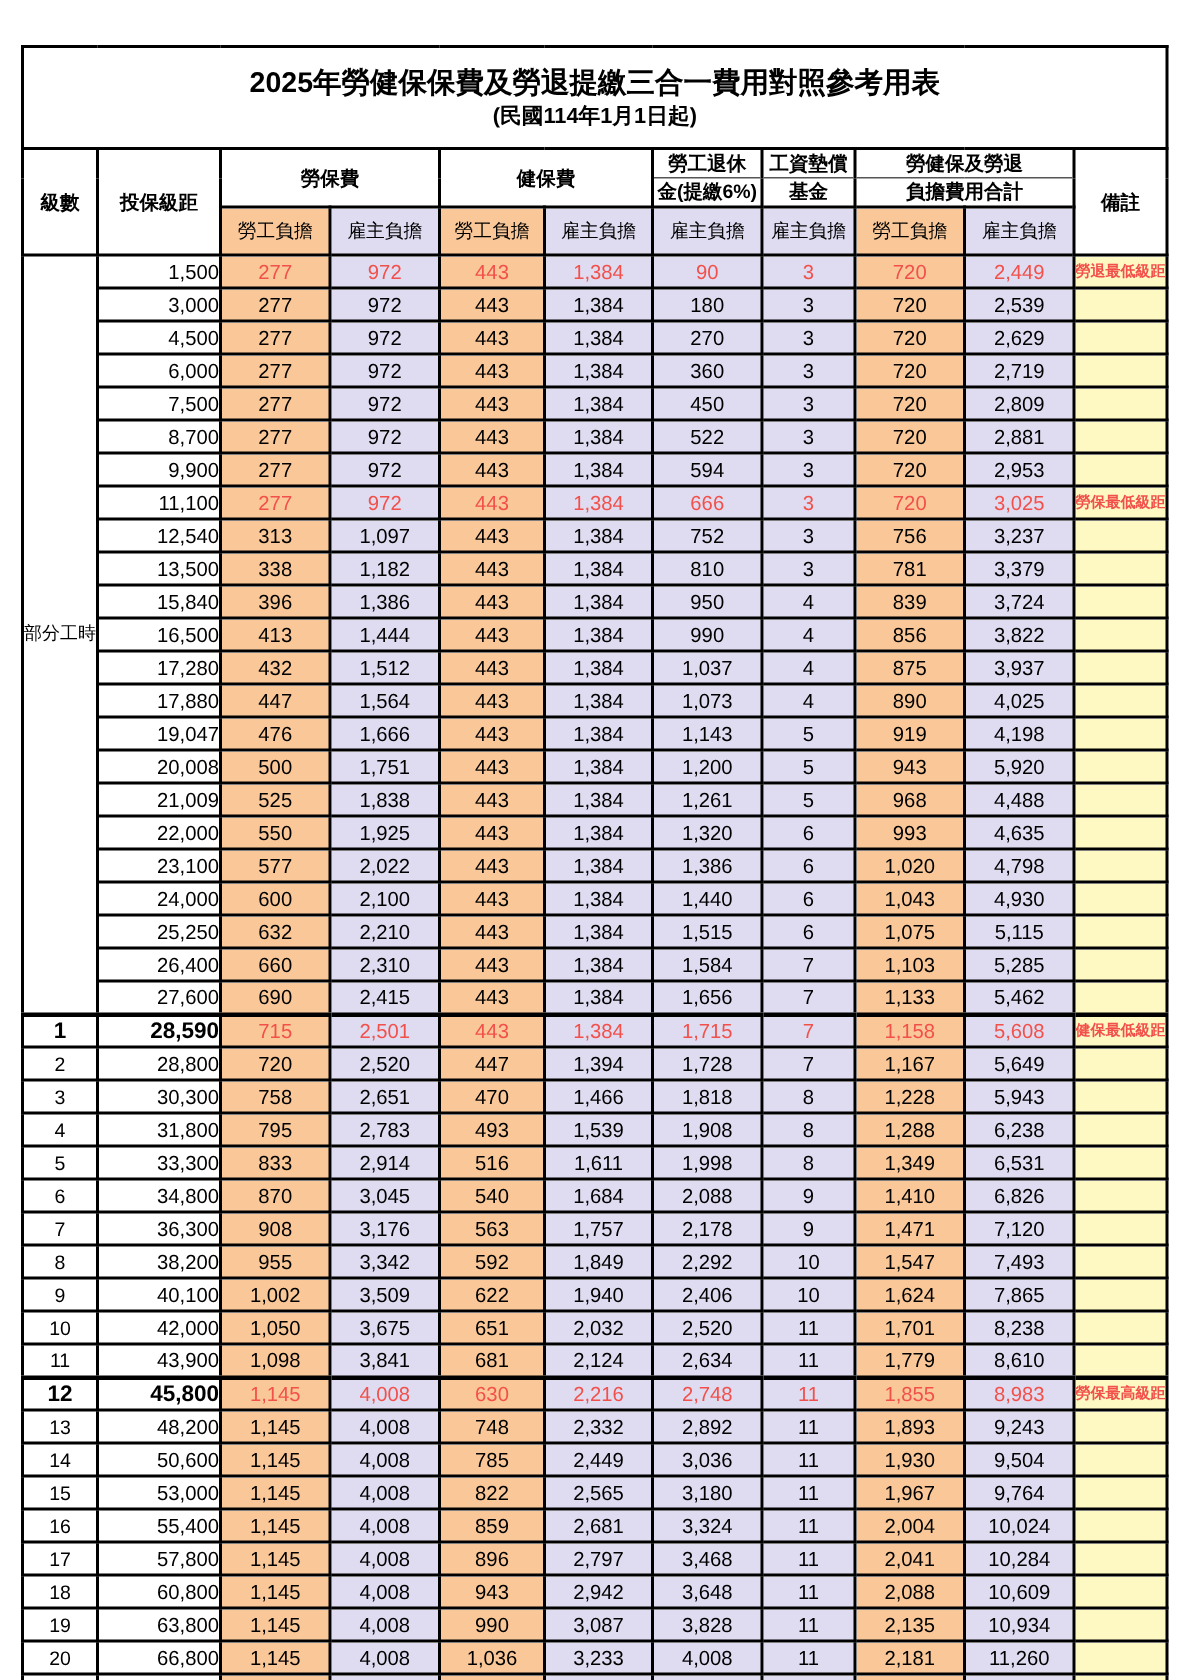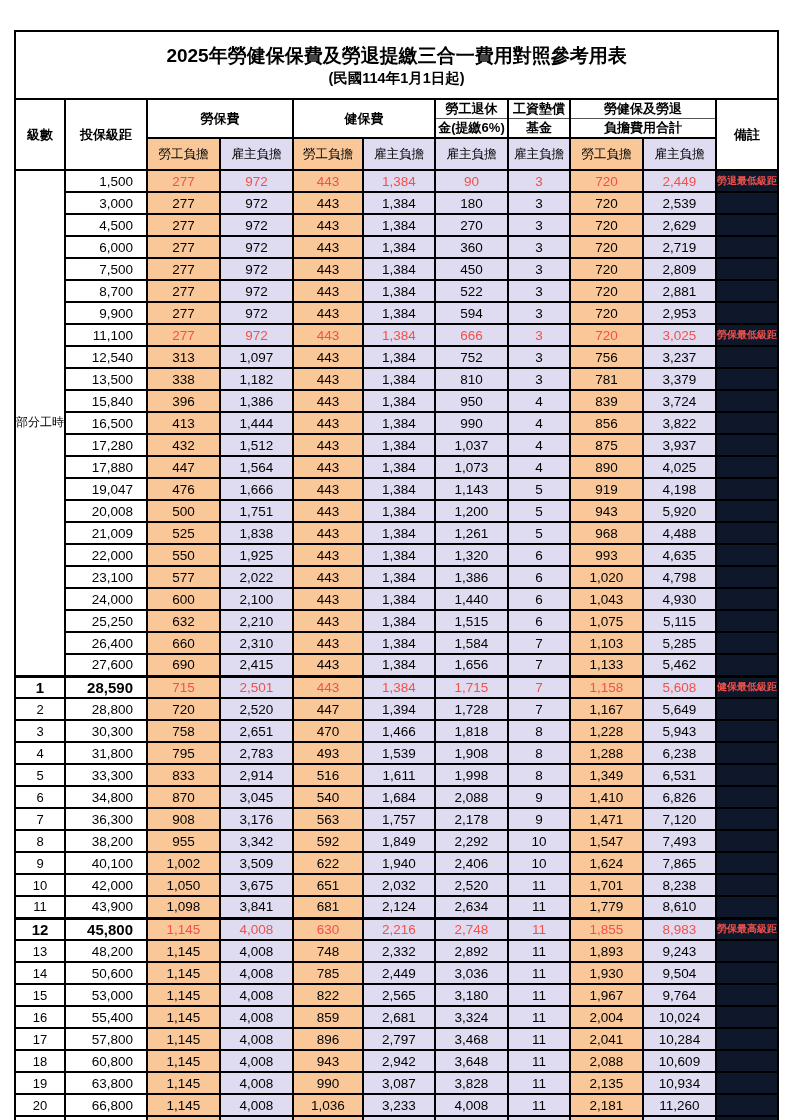--- a/index.html
+++ b/index.html
@@ -42,22 +42,22 @@
   thead tr.hC th { height: 32px; font-size: 12.5px; font-weight: normal; }
   th.thin-b { border-bottom: 1px solid #555; margin-top: 35px; }
   th.thin-t { border-top: 1px solid #555; }
   th.emp, td.emp { background: var(--employee-bg); }
   th.er,  td.er  { background: var(--employer-bg); }
   
   tbody tr { height: 22px; }
   tbody td { font-size: 13.5px; }
   td.level-cell { background: #fff; font-size: 13px; }
   td.part-time { font-size: 12px; letter-spacing: 0; }
-  td.bracket-cell { background: #fff; text-align: right; padding-right: 13px; }
-  td.remark-cell { background: #0f172a; font-size: 10px; font-weight: bold; color: var(--highlight-red); }
+  td.bracket-cell { background: #fff; text-align: right; }
+  td.remark-cell { background: #fef9c3; font-size: 10px; font-weight: bold; color: var(--highlight-red); }
   tr.red-row td.num { color: var(--highlight-red); }
   tr.key-row td.level-cell,
   tr.key-row td.bracket-cell { font-weight: bold; font-size: 15px; }
   tr.thick-top td { border-top: 3px solid var(--grid); }
 </style>
 </head>
 <body>
 
 <div class="table-wrap">
   <table>

